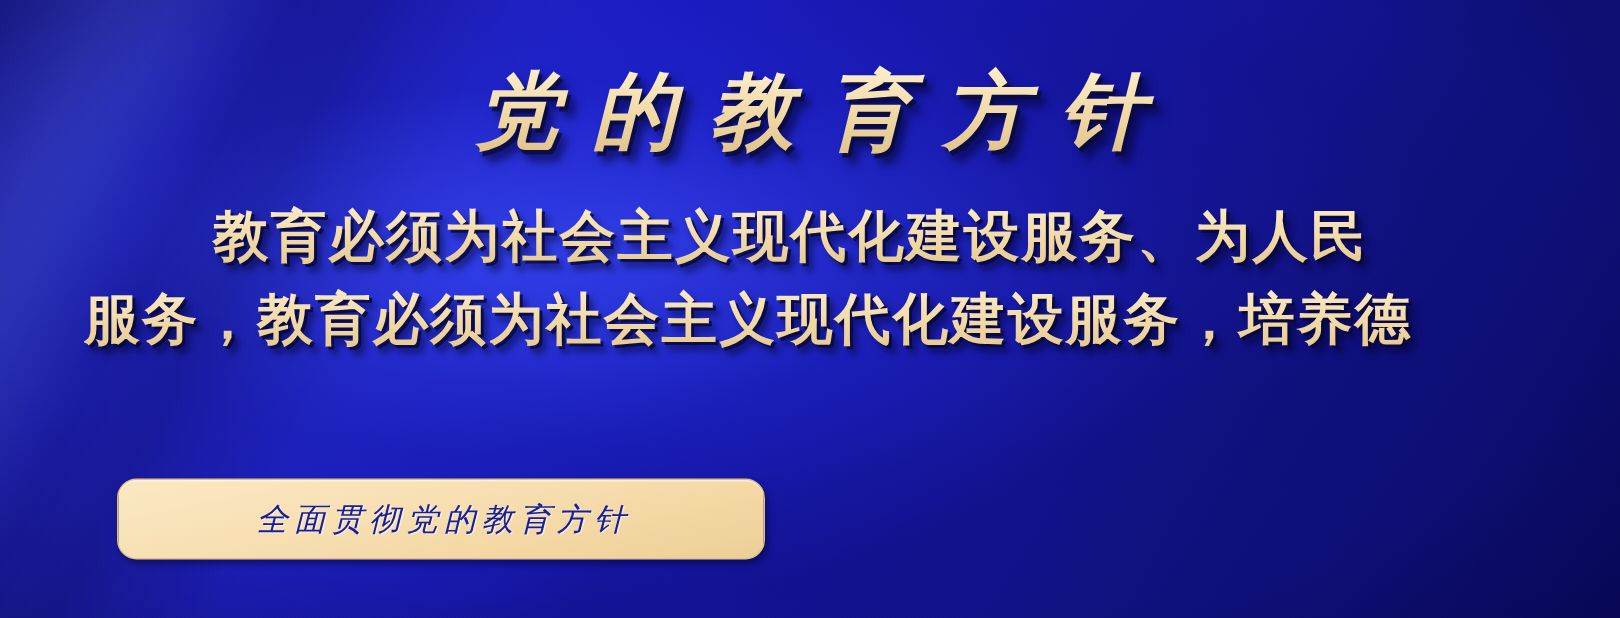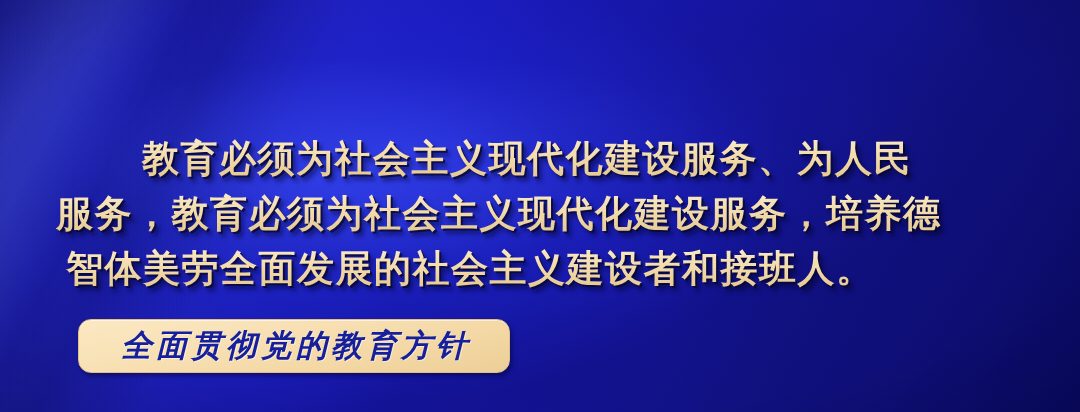--- a/index.html
+++ b/index.html
@@ -158,47 +158,47 @@
       inset 0 1px 0 rgba(255,255,255,0.55);
     display: flex;
     align-items: center;
     justify-content: center;
   }
   .badge-left  { left: 78px;  width: 430px; }
   .badge-right { left: 578px; width: 435px; }
 
   .badge-label {
     font-family: "Liberation Serif", "DejaVu Serif", serif;
-    font-size: 31px;
-    font-weight: 700;
+    font-size: 21px;
+    font-weight: 400;
     font-style: italic;
     letter-spacing: 4px;
     text-indent: 4px;
     color: #16209c;
     white-space: nowrap;
     text-shadow: 1px 1px 0 rgba(255,255,255,0.45);
   }
 </style>
 </head>
 <body>
 
 <div class="banner">
 
   <div class="sheen-a"></div>
   <div class="sheen-b"></div>
   <div class="sheen-c"></div>
   <div class="vignette"></div>
 
   <div class="content">
 
+    <div class="title">党的教育方针</div>
 
     <div class="body-text">
       <div class="body-line indent">教育必须为社会主义现代化建设服务、为人民</div>
       <div class="body-line">服务，教育必须为社会主义现代化建设服务，培养德</div>
-      <div class="body-line l3">智体美劳全面发展的社会主义建设者和接班人。</div>
     </div>
 
     <div class="badges">
       <div class="badge badge-left">
         <span class="badge-label">全面贯彻党的教育方针</span>
       </div>
     </div>
 
   </div>
 </div>

